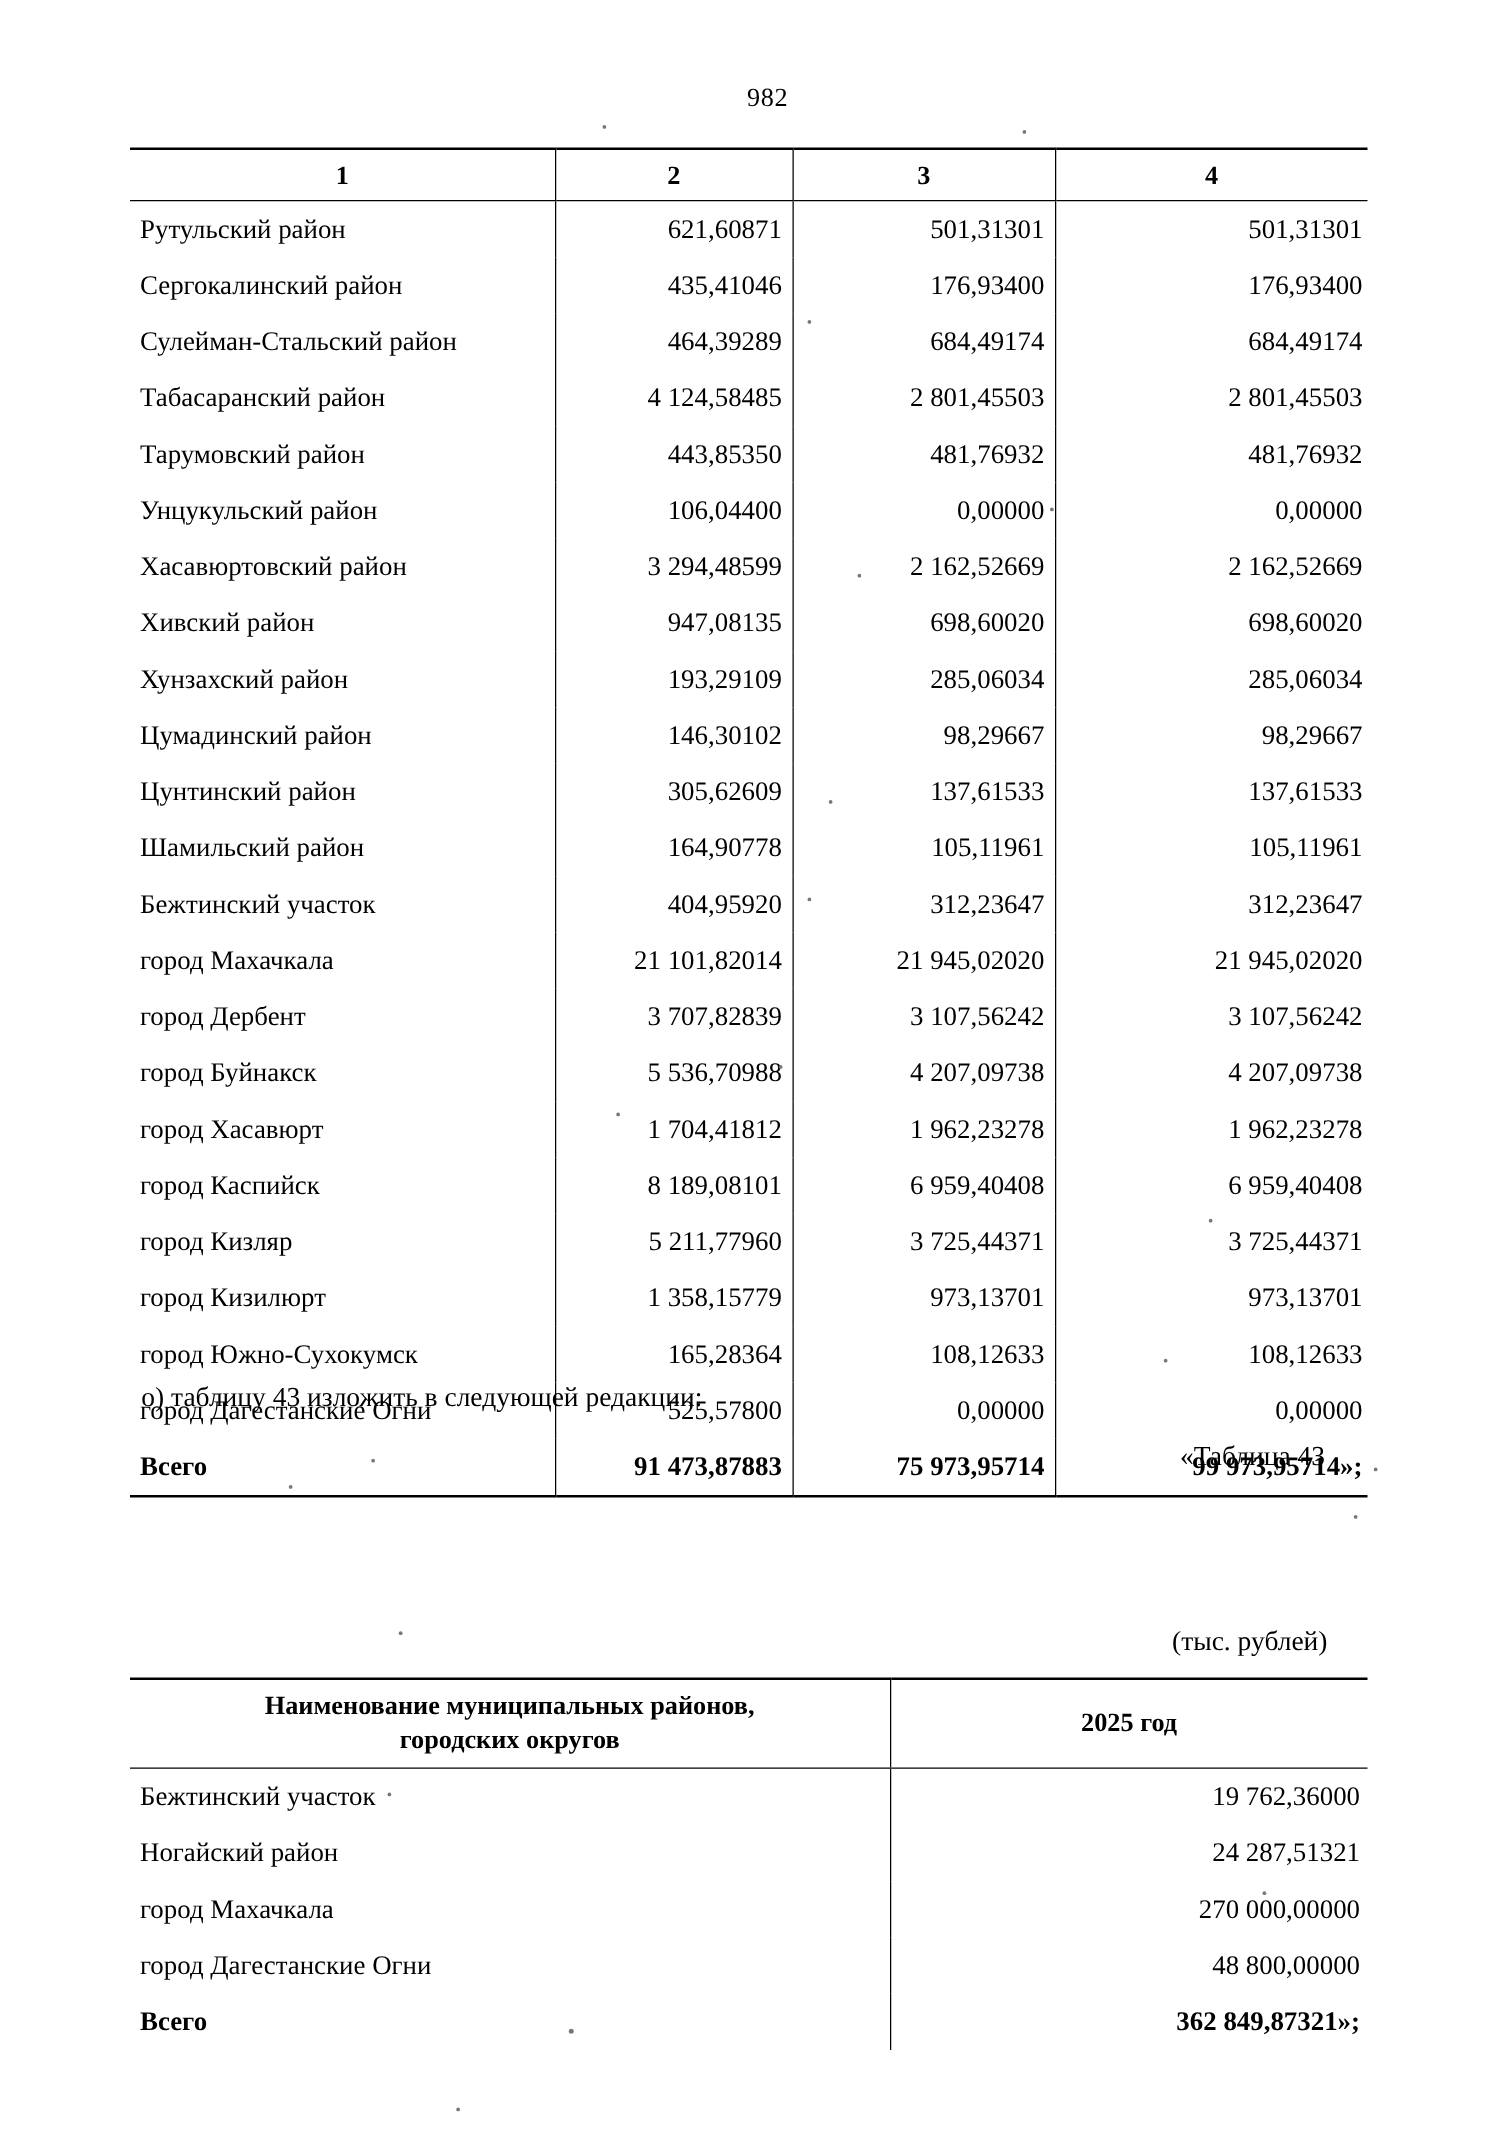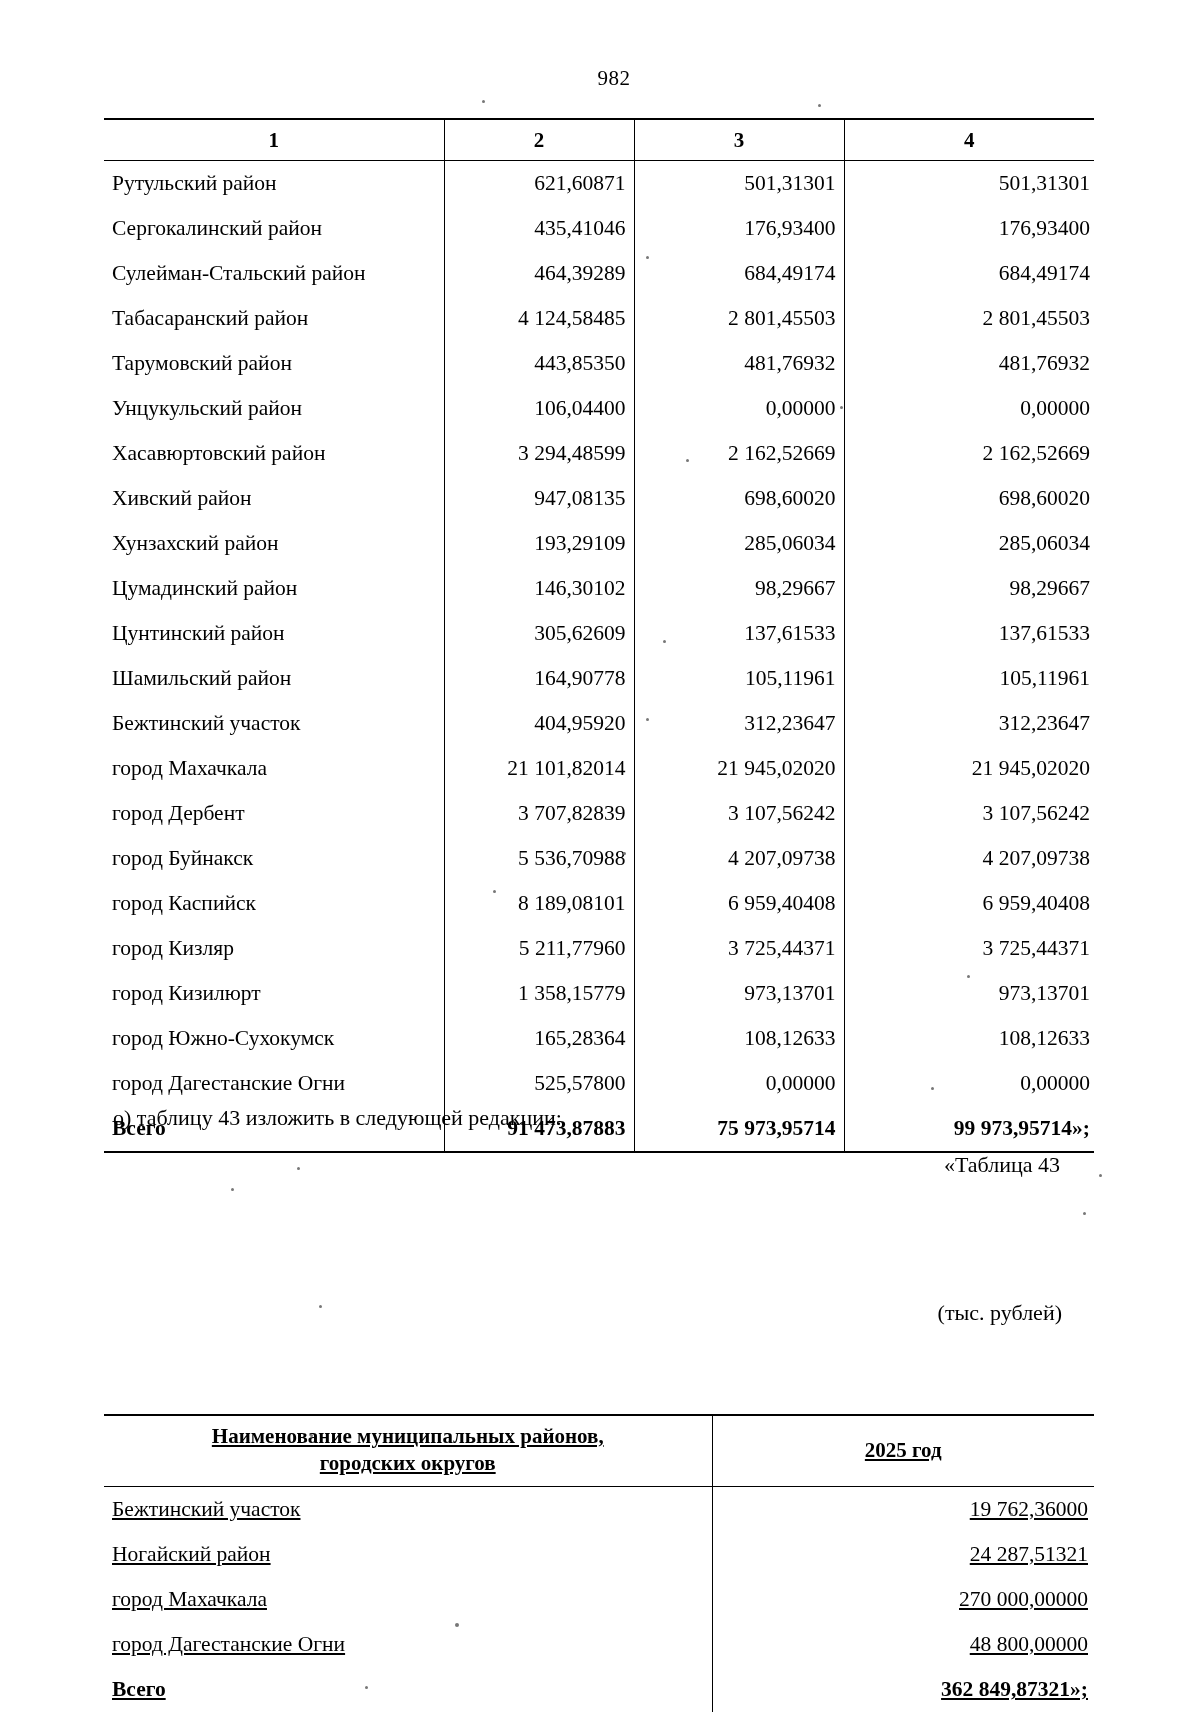--- a/index.html
+++ b/index.html
@@ -130,24 +130,23 @@
     top: 1300px;
     left: 0;
     width: 1062px;
     text-align: right;
     font-size: 22px;
   }
 
   
   .table-two-wrap {
     position: absolute;
-    top: 1414px;
+    top: 1342px;
     left: 104px;
     width: 990px;
-    text-decoration: underline;
   }
 
   .t2 col.c1 { width: 608px; }
   .t2 col.c2 { width: 382px; }
 
   .t2 .hdr td {
     border-top: 2.5px solid #000;
     border-bottom: 1.8px solid #000;
     text-align: center;
     font-weight: bold;
@@ -295,20 +294,26 @@
           <td class="name">город Дербент</td>
           <td class="num">3 707,82839</td>
           <td class="num">3 107,56242</td>
           <td class="num last">3 107,56242</td>
         </tr>
         <tr>
           <td class="name">город Буйнакск</td>
           <td class="num">5 536,70988</td>
           <td class="num">4 207,09738</td>
           <td class="num last">4 207,09738</td>
+        </tr>
+        <tr>
+          <td class="name">город Хасавюрт</td>
+          <td class="num">1 704,41812</td>
+          <td class="num">1 962,23278</td>
+          <td class="num last">1 962,23278</td>
         </tr>
         <tr>
           <td class="name">город Каспийск</td>
           <td class="num">8 189,08101</td>
           <td class="num">6 959,40408</td>
           <td class="num last">6 959,40408</td>
         </tr>
         <tr>
           <td class="name">город Кизляр</td>
           <td class="num">5 211,77960</td>

